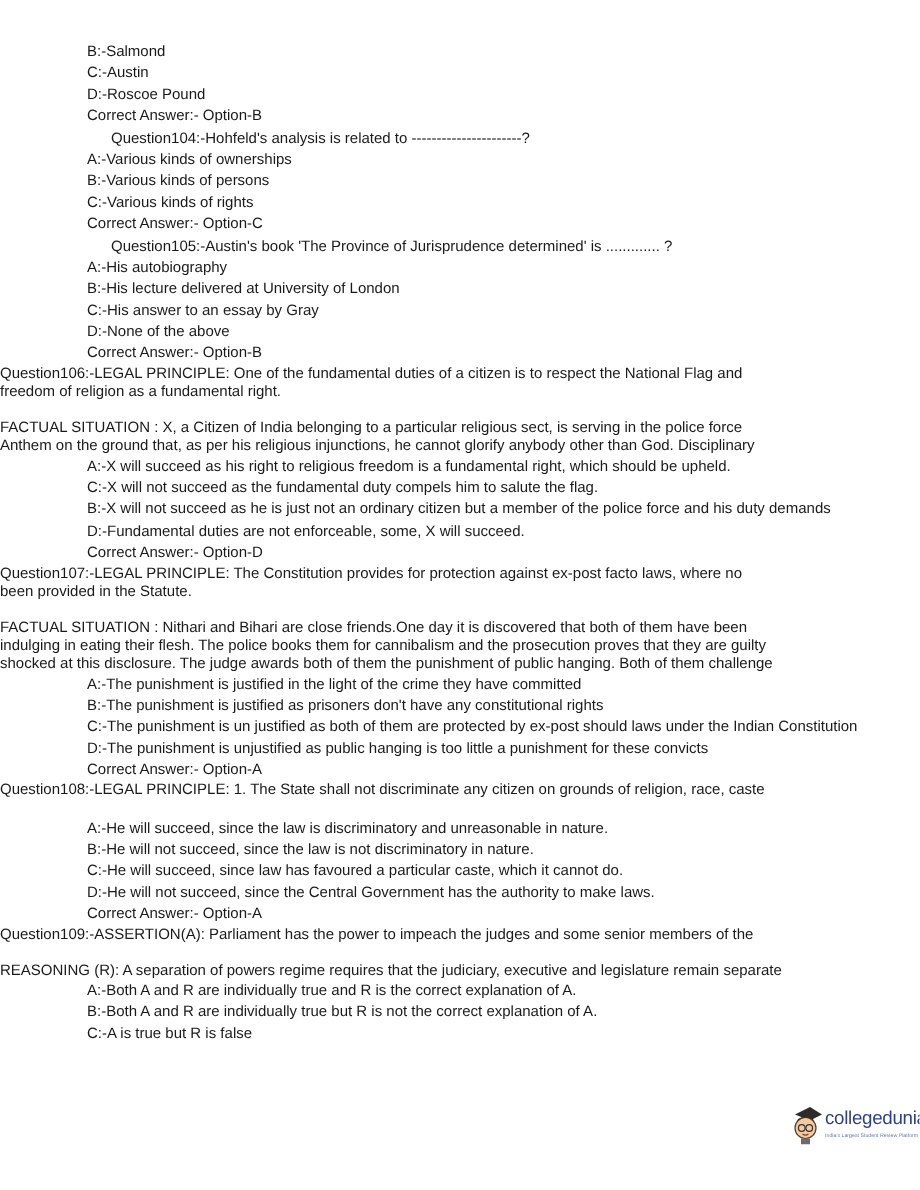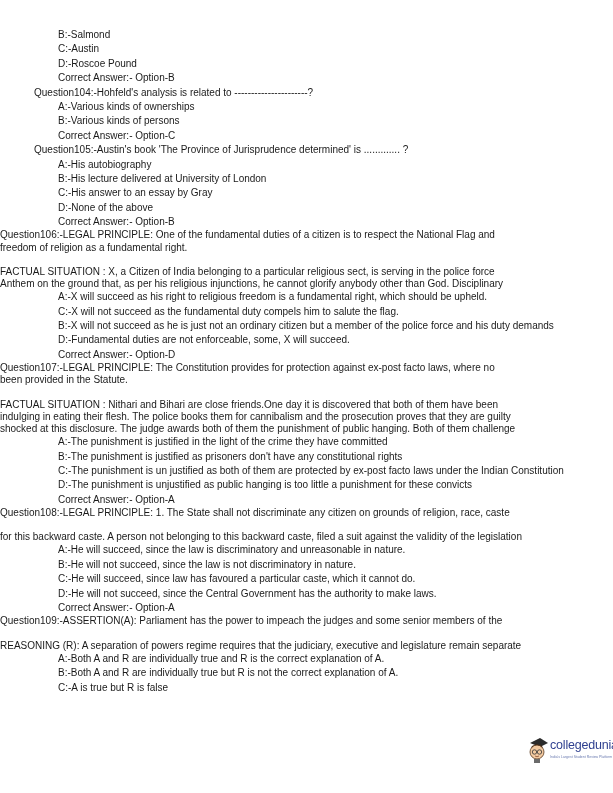--- a/index.html
+++ b/index.html
@@ -1,40 +1,41 @@
 <!DOCTYPE html>
 <html><head>
 <meta charset="utf-8">
 <style>
   html, body { margin: 0; padding: 0; background: #ffffff; }
   body { width: 613px; height: 793px; overflow: hidden; position: relative;
          font-family: "Liberation Sans", sans-serif; color: #1a1a1a; }
   .page { position: absolute; left: 0; top: 28px; width: 602px; overflow: hidden; }
   .line { white-space: nowrap; font-size: 10px; line-height: 14.4px; height: 14.4px; overflow: visible; }
-  .q { padding-left: 34px; }
+  .q { padding-left: 34px; margin-left: 40px; }
   .opt { padding-left: 58px; }
   .para { }
   .para .line { line-height: 12.2px; height: 12.2px; }
   .blank { height: 12px; }
   .logo { position: absolute; left: 528px; top: 735px; width: 85px; height: 36px; }
   .logo-face { position: absolute; left: 0; top: 2px; width: 20px; height: 26px; }
   .logo-text { position: absolute; left: 22px; top: 3px; font-size: 12.5px; color: #2e3f8f; letter-spacing: -0.2px; white-space: nowrap; }
   .logo-tag { position: absolute; left: 22px; top: 20px; font-size: 3.5px; color: #6b7bb0; white-space: nowrap; }
 </style>
 </head>
 <body>
 
 <div class="page" id="doc">
     <div class="line opt">B:-Salmond</div>
     <div class="line opt">C:-Austin</div>
     <div class="line opt">D:-Roscoe Pound</div>
     <div class="line opt">Correct Answer:- Option-B</div>
     <div class="line q">Question104:-Hohfeld's analysis is related to ----------------------?</div>
     <div class="line opt">A:-Various kinds of ownerships</div>
     <div class="line opt">B:-Various kinds of persons</div>
+    <div class="line opt">C:-Various kinds of rights</div>
     <div class="line opt">Correct Answer:- Option-C</div>
     <div class="line q">Question105:-Austin's book 'The Province of Jurisprudence determined' is ............. ?</div>
     <div class="line opt">A:-His autobiography</div>
     <div class="line opt">B:-His lecture delivered at University of London</div>
     <div class="line opt">C:-His answer to an essay by Gray</div>
     <div class="line opt">D:-None of the above</div>
     <div class="line opt">Correct Answer:- Option-B</div>
     <div class="para">
       <div class="line">Question106:-LEGAL PRINCIPLE: One of the fundamental duties of a citizen is to respect the National Flag and</div>
       <div class="line">freedom of religion as a fundamental right.</div>
@@ -54,29 +55,28 @@
       <div class="line">been provided in the Statute.</div>
     </div>
     <div class="blank"></div>
     <div class="para">
       <div class="line">FACTUAL SITUATION : Nithari and Bihari are close friends.One day it is discovered that both of them have been</div>
       <div class="line">indulging in eating their flesh. The police books them for cannibalism and the prosecution proves that they are guilty</div>
       <div class="line">shocked at this disclosure. The judge awards both of them the punishment of public hanging. Both of them challenge</div>
     </div>
     <div class="line opt">A:-The punishment is justified in the light of the crime they have committed</div>
     <div class="line opt">B:-The punishment is justified as prisoners don't have any constitutional rights</div>
-    <div class="line opt">C:-The punishment is un justified as both of them are protected by ex-post facto laws under the Indian Constitution</div>
+    <div class="line opt">C:-The punishment is un justified as both of them are protected by ex-post should laws under the Indian Constitution</div>
     <div class="line opt">D:-The punishment is unjustified as public hanging is too little a punishment for these convicts</div>
     <div class="line opt">Correct Answer:- Option-A</div>
     <div class="para">
       <div class="line">Question108:-LEGAL PRINCIPLE: 1. The State shall not discriminate any citizen on grounds of religion, race, caste</div>
     </div>
     <div class="blank"></div>
     <div class="para">
-      <div class="line">for this backward caste. A person not belonging to this backward caste, filed a suit against the validity of the legislation</div>
     </div>
     <div class="line opt">A:-He will succeed, since the law is discriminatory and unreasonable in nature.</div>
     <div class="line opt">B:-He will not succeed, since the law is not discriminatory in nature.</div>
     <div class="line opt">C:-He will succeed, since law has favoured a particular caste, which it cannot do.</div>
     <div class="line opt">D:-He will not succeed, since the Central Government has the authority to make laws.</div>
     <div class="line opt">Correct Answer:- Option-A</div>
     <div class="para">
       <div class="line">Question109:-ASSERTION(A): Parliament has the power to impeach the judges and some senior members of the</div>
     </div>
     <div class="blank"></div>

